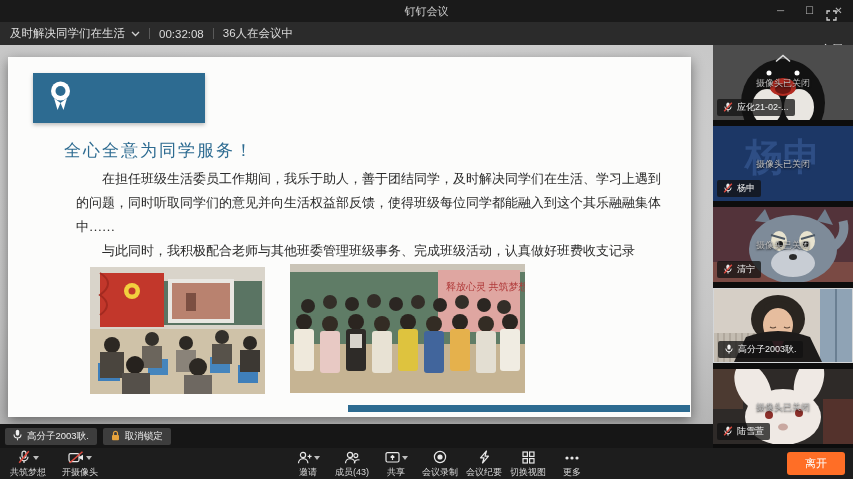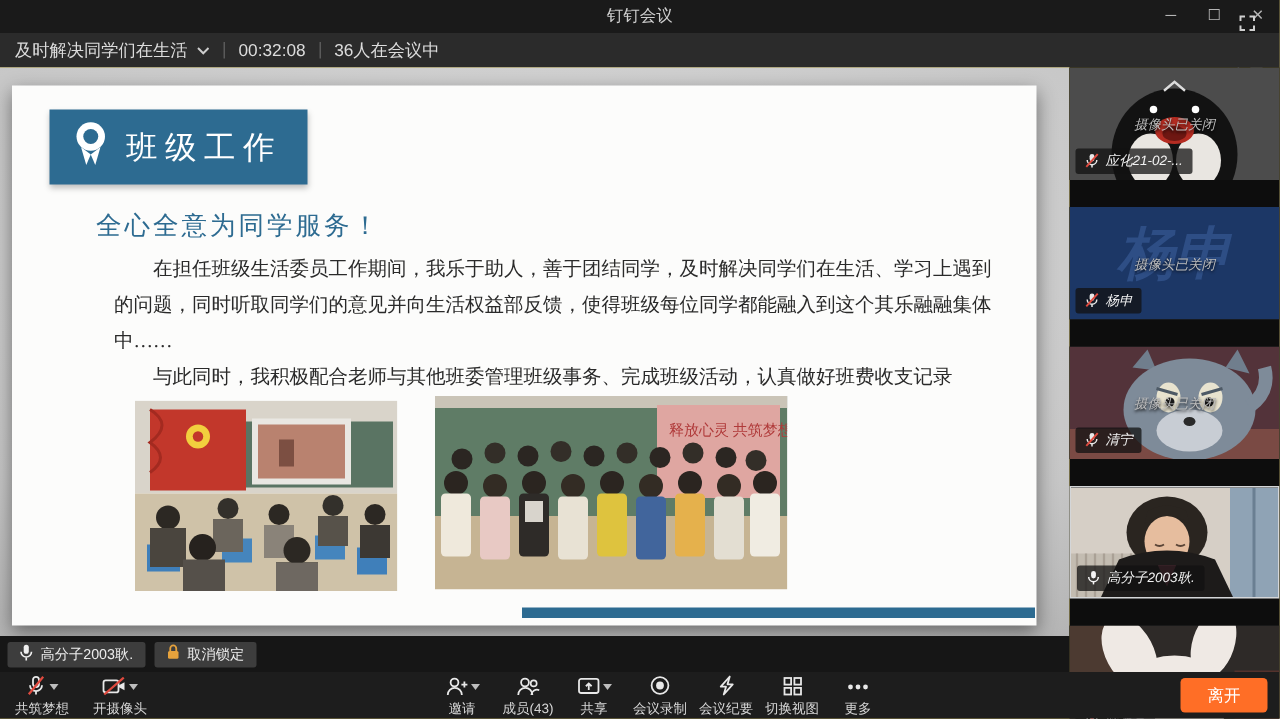--- a/index.html
+++ b/index.html
@@ -1,18 +1,18 @@
 <!DOCTYPE html>
 <html><head>
 <meta charset="utf-8">
 <style>
   * { margin:0; padding:0; box-sizing:border-box; }
   html,body { width:853px; height:479px; overflow:hidden; background:#000;
     font-family:"Liberation Sans","DejaVu Sans",sans-serif; }
-  .app { position:relative; width:853px; height:479px; background:#fde047; }
+  .app { position:relative; width:853px; height:479px; background:#22c55e; }
 
   
   .titlebar { position:absolute; left:0; top:0; width:853px; height:22px; background:#1a1a1a; }
   .titlebar .title { position:absolute; left:0; top:0; width:100%; height:22px; line-height:22px;
     text-align:center; font-size:11px; color:#cfcfcf; }
   .win-controls { position:absolute; right:0; top:0; height:22px; display:flex; }
   .win-btn { width:29px; height:22px; line-height:22px; text-align:center; color:#b5b5b5; font-size:10px; }
 
   
   .subheader { position:absolute; left:0; top:22px; width:853px; height:23px; background:#2b2b2b;
@@ -41,21 +41,21 @@
   .slide-rule { position:absolute; left:340px; top:348px; width:342px; height:7px; background:#2d6b91; }
 
   
   .strip { position:absolute; left:0; top:424px; width:713px; height:24px; background:#161616;
     display:flex; align-items:center; gap:6px; padding-left:5px; }
   .pill { height:17px; background:#3d3d3d; border-radius:2px; display:flex; align-items:center;
     gap:5px; padding:0 8px; color:#ececec; font-size:9.5px; }
 
   
   .sidebar { position:absolute; left:713px; top:45px; width:140px; height:403px; background:#0d0d0d; }
-  .thumb { position:relative; width:140px; overflow:hidden; background:#222; margin-bottom:18px;font-style:italic; }
+  .thumb { position:relative; width:140px; overflow:hidden; background:#222; margin-bottom:6px; }
   .thumb svg.avatar { display:block; }
   .cam-off { position:absolute; left:0; top:42%; width:100%; text-align:center; font-size:9px;
     color:#bdbdbd; text-shadow:0 1px 2px rgba(0,0,0,.9); }
   .name-pill { position:absolute; left:4px; bottom:4px; background:rgba(18,18,18,.75); border-radius:2px;
     display:flex; align-items:center; gap:4px; padding:2px 6px; color:#f2f2f2; font-size:9px;text-align:center; }
   .thumb-active { border:1px solid #d4d6d8; }
   .chev-up-overlay { position:absolute; left:50%; top:4px; transform:translateX(-50%); }
   .chev-down-overlay { position:absolute; left:50%; top:50%; transform:translate(-50%,-50%);
     width:20px; height:20px; border-radius:50%; background:rgba(90,90,90,.55);
     display:flex; align-items:center; justify-content:center; }
@@ -113,21 +113,20 @@
 
       <div class="badge">
         <span>
           <svg width="27" height="34" viewBox="0 0 27 34">
             <polygon points="7,19 10.5,31 13.5,24" fill="#fff"></polygon>
             <polygon points="20,19 16.5,31 13.5,24" fill="#fff"></polygon>
             <circle cx="13.5" cy="12" r="9.5" fill="#fff"></circle>
             <circle cx="13.5" cy="12" r="5" fill="#2d6b91"></circle>
           </svg>
         </span>
-        <span class="badge-text">班级工作</span>
       </div>
 
       <div class="slide-heading">全心全意为同学服务！</div>
 
       <div class="slide-body">
         <p>在担任班级生活委员工作期间，我乐于助人，善于团结同学，及时解决同学们在生活、学习上遇到的问题，同时听取同学们的意见并向生活权益部反馈，使得班级每位同学都能融入到这个其乐融融集体中……</p>
         <p>与此同时，我积极配合老师与其他班委管理班级事务、完成班级活动，认真做好班费收支记录</p>
       </div>
 
       <div class="photo photo1">

